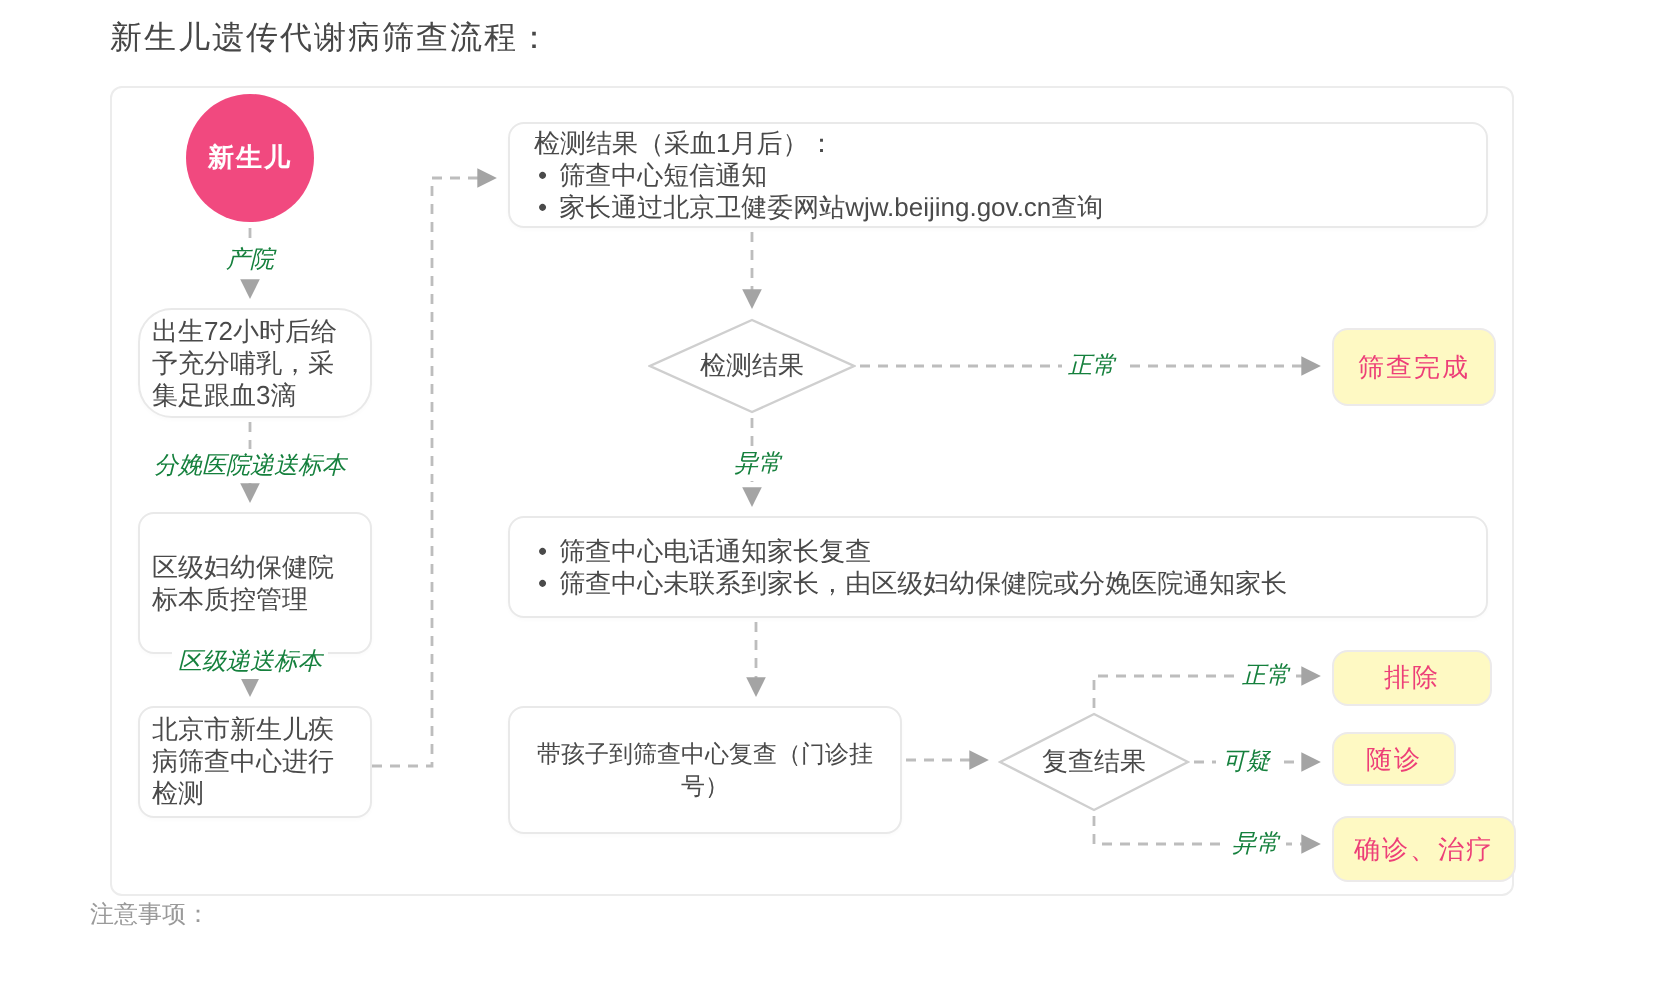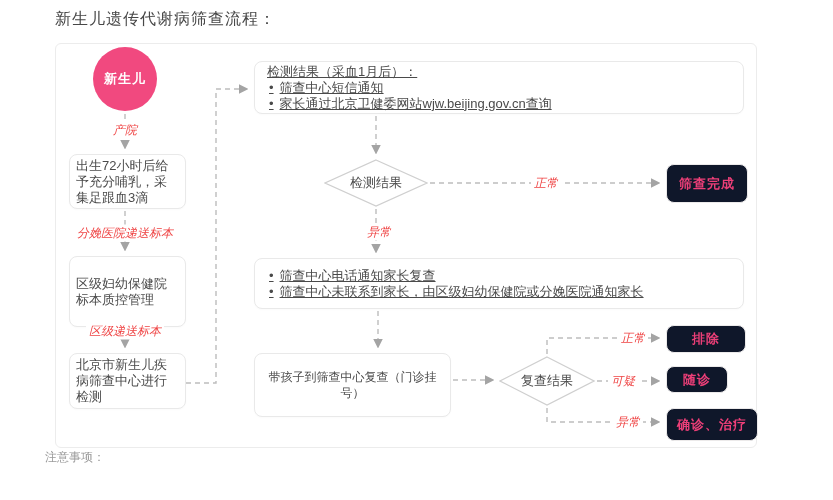--- a/index.html
+++ b/index.html
@@ -23,24 +23,24 @@
     left:37px;top:3px;width:64px;height:64px;border-radius:50%;
     background:var(--pink,#f1497f);color:#fff;font-size:13px;font-weight:bold;
     display:flex;align-items:center;justify-content:center;letter-spacing:1px;
   }
   .box{
     background:#fff;border:1px solid #e9e9e9;border-radius:8px;
     color:#4a4a4a;font-size:13px;line-height:16px;
     box-shadow:0 1px 2px rgba(0,0,0,0.02);
   }
   .leftbox{left:13px;width:117px;padding:4px 6px;display:flex;align-items:center;}
-  .step1{top:110px;height:55px;}
+  .step1{top:110px;height:55px;border-radius:17px;}
   .step2{top:212px;height:71px;}
   .step3{top:309px;height:56px;}
-  .widebox{left:198px;width:490px;padding:3px 12px;display:flex;flex-direction:column;justify-content:center;text-decoration:underline;}
+  .widebox{left:198px;width:490px;padding:3px 12px;display:flex;flex-direction:column;justify-content:center;}
   .resultbox{top:17px;height:53px;}
   .midbox{top:214px;height:51px;}
   .visitbox{
     left:198px;top:309px;width:197px;height:64px;
     display:flex;align-items:center;justify-content:center;
     font-size:12px;text-align:center;padding:2px;
   }
   .bullets{margin:0;padding:0;}
   .bullets li{list-style:none;margin:0;padding:0;}
   .bullets li::before{content:"•";margin:0 6px 0 2px;color:#4a4a4a;}
@@ -48,31 +48,31 @@
   .diamond{position:absolute;}
   .diamond svg{position:absolute;left:0;top:0;}
   .diamond .dlabel{
     position:absolute;left:0;top:0;right:0;bottom:0;
     display:flex;align-items:center;justify-content:center;
     font-size:13px;color:#4a4a4a;
   }
   .d1{left:268px;top:115px;width:104px;height:48px;}
   .d2{left:443px;top:312px;width:96px;height:50px;}
   .pillbox{
-    position:absolute;background:#0f172a;border:1px solid #eceaea;border-radius:8px;
+    position:absolute;background:#fef9c3;border:1px solid #eceaea;border-radius:8px;
     display:flex;align-items:center;justify-content:center;box-sizing:border-box;
-    color:var(--pink_text,#ed3f78);font-weight:bold;font-size:13px;letter-spacing:1px;
+    color:var(--pink_text,#ed3f78);font-weight:normal;font-size:13px;letter-spacing:1px;
   }
   .complete{left:610px;top:120px;width:82px;height:39px;}
   .o1{left:610px;top:281px;width:80px;height:28px;}
   .o2{left:610px;top:322px;width:62px;height:27px;}
   .o3{left:610px;top:364px;width:92px;height:33px;}
   .edge-label{
     position:absolute;transform:translate(-50%,-50%);
-    font-size:12px;font-style:italic;color:#ef4444;background:#fff;
+    font-size:12px;font-style:italic;color:#15803d;background:#fff;
     padding:0 3px;white-space:nowrap;
   }
   .note{
     position:absolute;left:45px;top:449px;width:730px;
     font-size:12px;line-height:17.5px;color:var(--note_gray,#999);
   }
   .note p{margin:0;}
 </style>
 </head>
 <body>

